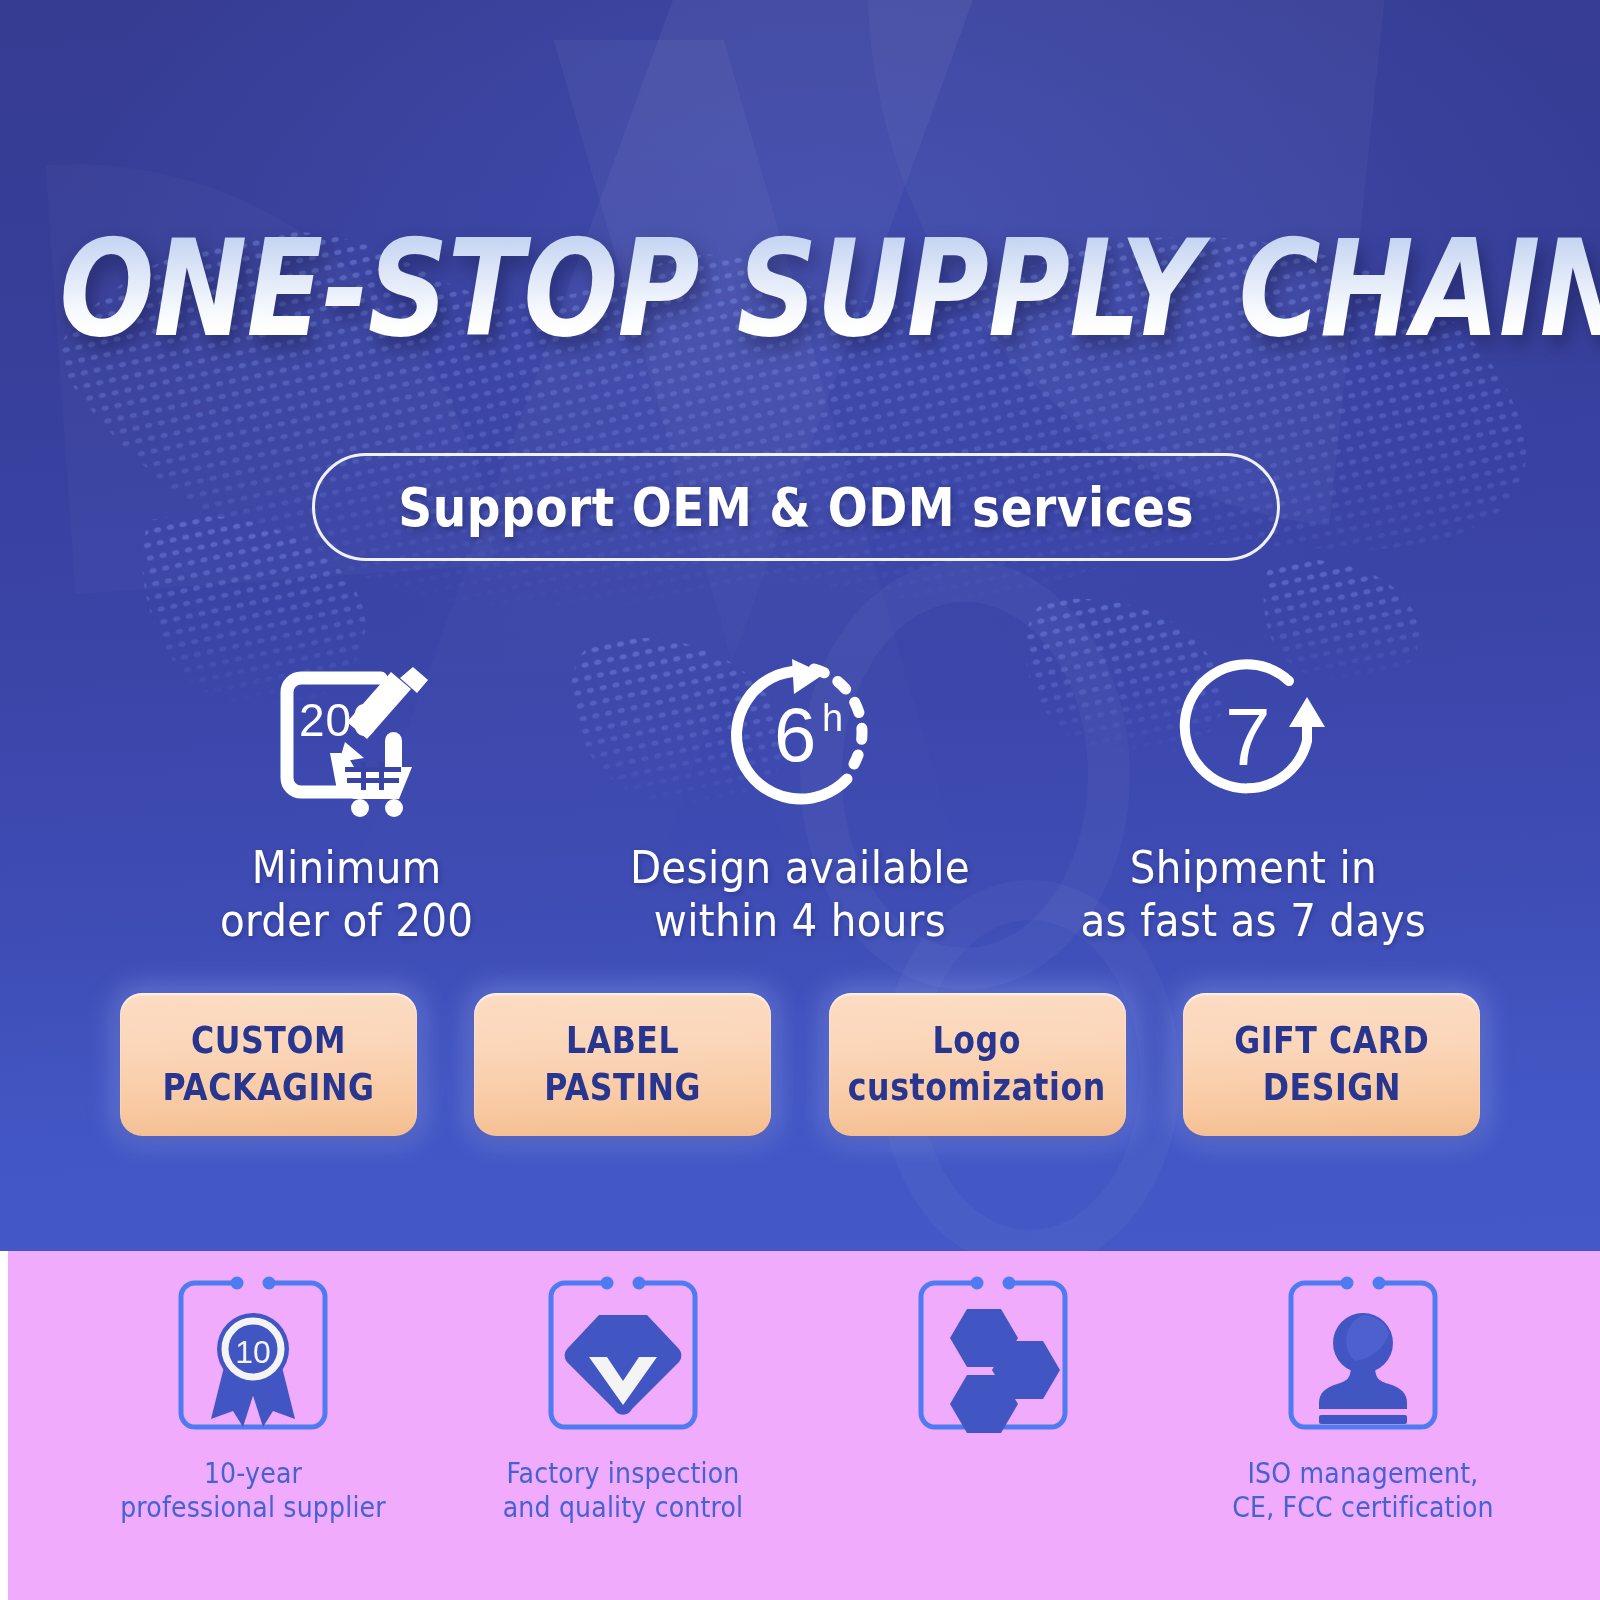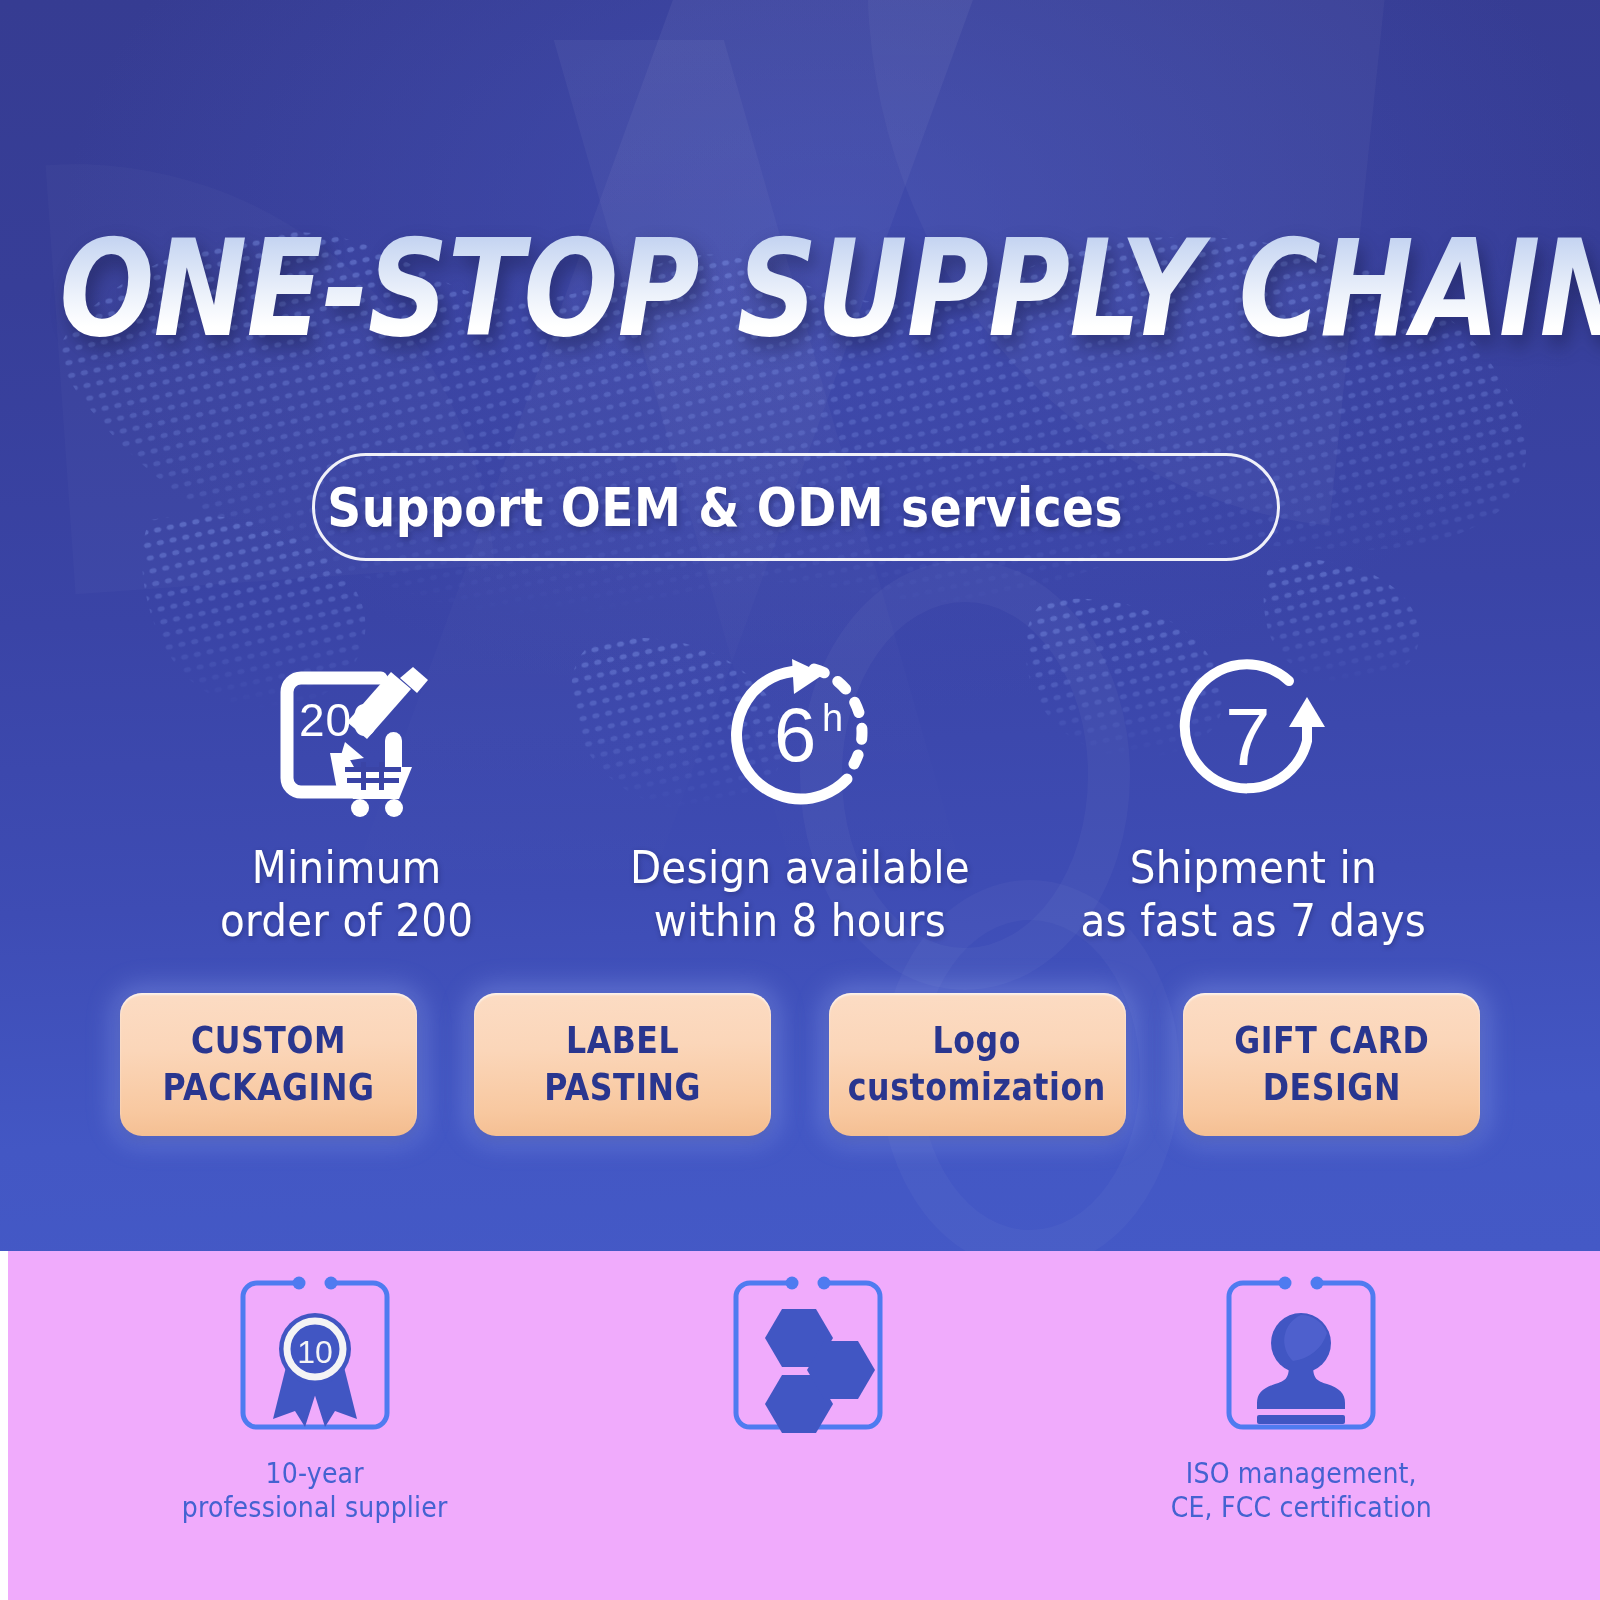--- a/index.html
+++ b/index.html
@@ -114,20 +114,21 @@
 
   
   .pill {
     position: absolute;
     left: 312px; top: 453px;
     width: 968px; height: 108px;
     border: 3px solid rgba(255,255,255,0.92);
     border-radius: 56px;
     display: flex;
     align-items: center;
+    justify-content: center;
   }
   .pill-text {
     font-family: "Liberation Sans Narrow", "DejaVu Sans Condensed", "Liberation Sans", sans-serif;
     font-weight: bold;
     font-size: 54px;
     color: #ffffff;
     letter-spacing: 0.5px;
     transform: scaleX(0.97);
     text-shadow: 2px 3px 6px rgba(20,24,70,0.35);
     white-space: nowrap;
@@ -312,21 +313,21 @@
             <g fill="none" stroke="#ffffff" stroke-width="11" stroke-linecap="round">
               <path d="M86,22 A64,64 0 1 0 133,130"></path>
               <path d="M100,20 A66,66 0 0 1 140,115" stroke-dasharray="11 16"></path>
             </g>
             <path d="M78,10 l32,15 -30,20 z" fill="#ffffff"></path>
             <text x="60" y="112" font-family="'Liberation Sans','Liberation Sans Narrow',sans-serif" font-size="76" fill="#ffffff">6</text>
             <text x="108" y="82" font-family="'Liberation Sans','Liberation Sans Narrow',sans-serif" font-size="38" fill="#ffffff">h</text>
           </svg>
         </div>
         <div class="feature-caption">Design available
-within 8 hours</div>
+within 4 hours</div>
       </div>
 
       <div class="feature">
         <div class="feature-icon">
           <svg width="172" height="172" viewBox="0 0 172 172">
             <g fill="none" stroke="#ffffff" stroke-width="10" stroke-linecap="round">
               <path d="M122,32 A62,62 0 1 0 140,92 L140,72"></path>
             </g>
             <path d="M140,48 l18,30 -36,0 z" fill="#ffffff"></path>
             <text x="58" y="116" font-family="'Liberation Sans','Liberation Sans Narrow',sans-serif" font-size="82" fill="#ffffff">7</text>
@@ -377,20 +378,37 @@
               <circle cx="84" cy="78" r="36"></circle>
             </g>
             <circle cx="84" cy="78" r="28" fill="none" stroke="#F4F4F5" stroke-width="7"></circle>
             <text x="84" y="92" text-anchor="middle" font-family="'Liberation Sans Narrow','Liberation Sans',sans-serif" font-size="32" fill="#F4F4F5">10</text>
           </svg>
         </div>
         <div class="strip-caption">10-year
 professional supplier</div>
       </div>
 
+      <div class="strip-item">
+        <div class="strip-icon-wrap">
+          <svg width="168" height="168" viewBox="0 0 168 168">
+            <g fill="none" stroke="#4F7BF0" stroke-width="5" stroke-linecap="round">
+              <path d="M64,12 L26,12 A14,14 0 0 0 12,26 L12,142 A14,14 0 0 0 26,156 L142,156
+                       A14,14 0 0 0 156,142 L156,26 A14,14 0 0 0 142,12 L104,12"></path>
+            </g>
+            <circle cx="68" cy="12" r="6.5" fill="#4F7BF0"></circle>
+            <circle cx="100" cy="12" r="6.5" fill="#4F7BF0"></circle>
+            <path d="M60,44 h48 l32,34 a10,10 0 0 1 0,13 l-47,47 a10,10 0 0 1 -18,0 l-47,-47
+                     a10,10 0 0 1 0,-13 z" fill="#4156C3"></path>
+            <path d="M50,86 h18 l16,24 16,-24 h18 l-34,48 z" fill="#F4F4F5"></path>
+          </svg>
+        </div>
+        <div class="strip-caption">Factory inspection
+and quality control</div>
+      </div>
 
       <div class="strip-item">
         <div class="strip-icon-wrap">
           <svg width="168" height="168" viewBox="0 0 168 168">
             <g fill="none" stroke="#4F7BF0" stroke-width="5" stroke-linecap="round">
               <path d="M64,12 L26,12 A14,14 0 0 0 12,26 L12,142 A14,14 0 0 0 26,156 L142,156
                        A14,14 0 0 0 156,142 L156,26 A14,14 0 0 0 142,12 L104,12"></path>
             </g>
             <circle cx="68" cy="12" r="6.5" fill="#4F7BF0"></circle>
             <circle cx="100" cy="12" r="6.5" fill="#4F7BF0"></circle>

